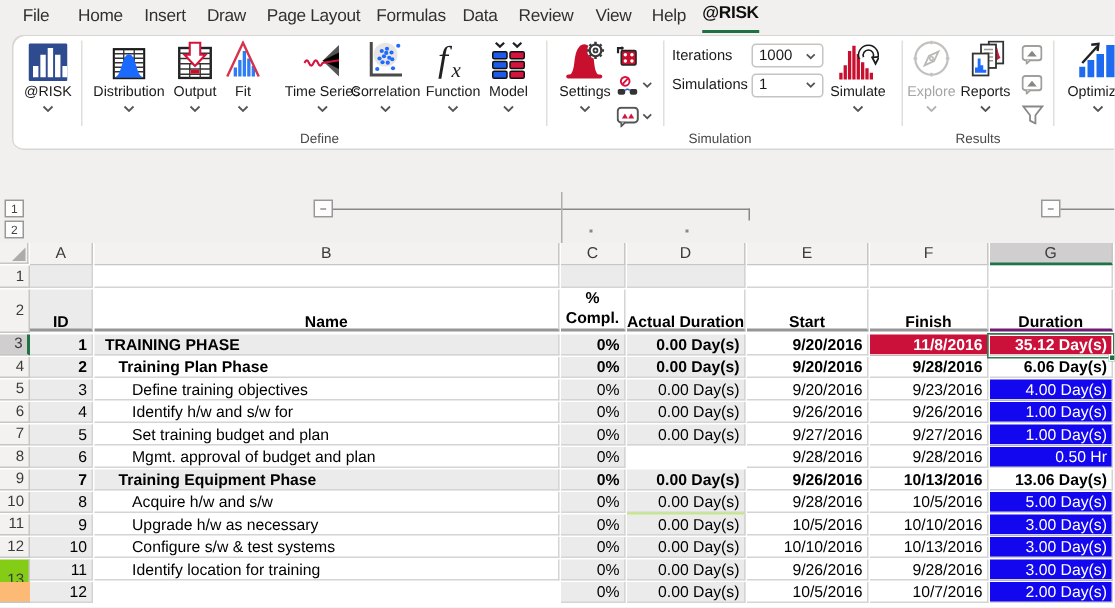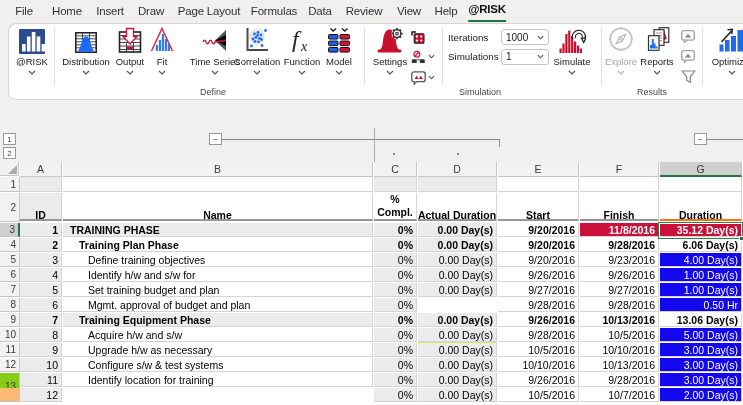--- a/index.html
+++ b/index.html
@@ -480,21 +480,21 @@
 <div class="c" style="left:580px;top:15px;width:79px;height:15px;justify-content:flex-end;padding-right:3px;"></div>
 <div class="c" style="left:660px;top:15px;width:82px;height:15px;justify-content:flex-end;padding-right:3px;"></div>
 <div class="c" style="left:20px;top:31px;width:42px;height:29px;background:#ebebeb;font-weight:bold;justify-content:center;border-bottom:2px solid #969696;height:28px;line-height:8px;align-items:flex-end;padding-bottom:0px;">ID</div>
 <div class="c" style="left:63px;top:31px;width:310px;height:29px;font-weight:bold;justify-content:center;border-bottom:2px solid #969696;height:28px;line-height:8px;align-items:flex-end;padding-bottom:0px;">Name</div>
 <div class="c" style="left:374px;top:31px;width:43px;height:29px;font-weight:bold;justify-content:center;border-bottom:2px solid #969696;height:28px;line-height:8px;align-items:flex-end;padding-bottom:0px;line-height:13px;">
         <span style="text-align:center">%<br>Compl.</span>
       </div>
 <div class="c" style="left:418px;top:31px;width:79px;height:29px;font-weight:bold;justify-content:center;border-bottom:2px solid #969696;height:28px;line-height:8px;align-items:flex-end;padding-bottom:0px;">Actual Duration</div>
 <div class="c" style="left:498px;top:31px;width:81px;height:29px;font-weight:bold;justify-content:center;border-bottom:2px solid #969696;height:28px;line-height:8px;align-items:flex-end;padding-bottom:0px;">Start</div>
 <div class="c" style="left:580px;top:31px;width:79px;height:29px;font-weight:bold;justify-content:center;border-bottom:2px solid #969696;height:28px;line-height:8px;align-items:flex-end;padding-bottom:0px;">Finish</div>
-<div class="c" style="left:660px;top:31px;width:82px;height:29px;font-weight:bold;justify-content:center;border-bottom:2px solid #f97316;height:28px;line-height:8px;align-items:flex-end;padding-bottom:0px;">Duration</div>
+<div class="c" style="left:660px;top:31px;width:82px;height:29px;font-weight:bold;justify-content:center;border-bottom:2px solid #701a75;height:28px;line-height:8px;align-items:flex-end;padding-bottom:0px;">Duration</div>
 <div class="c" style="left:20px;top:61px;width:42px;height:14px;background:#ebebeb;font-weight:bold;justify-content:flex-end;padding-right:3px;">1</div>
 <div class="c" style="left:63px;top:61px;width:310px;height:14px;background:#ebebeb;font-weight:bold;justify-content:flex-start;padding-left:7px;">TRAINING PHASE</div>
 <div class="c" style="left:374px;top:61px;width:43px;height:14px;background:#ebebeb;font-weight:bold;justify-content:flex-end;padding-right:3px;">0%</div>
 <div class="c" style="left:418px;top:61px;width:79px;height:14px;background:#ebebeb;font-weight:bold;justify-content:flex-end;padding-right:3px;">0.00 Day(s)</div>
 <div class="c" style="left:498px;top:61px;width:81px;height:14px;font-weight:bold;justify-content:flex-end;padding-right:3px;">9/20/2016</div>
 <div class="c" style="left:580px;top:61px;width:79px;height:14px;background:#cb1139;font-weight:bold;color:#fff;justify-content:flex-end;padding-right:3px;">11/8/2016</div>
 <div class="c" style="left:660px;top:61px;width:82px;height:14px;background:#cb1139;font-weight:bold;color:#fff;justify-content:flex-end;padding-right:3px;">35.12 Day(s)</div>
 <div class="c" style="left:20px;top:76px;width:42px;height:14px;background:#ebebeb;font-weight:bold;justify-content:flex-end;padding-right:3px;">2</div>
 <div class="c" style="left:63px;top:76px;width:310px;height:14px;font-weight:bold;justify-content:flex-start;padding-left:16px;">Training Plan Phase</div>
 <div class="c" style="left:374px;top:76px;width:43px;height:14px;background:#ebebeb;font-weight:bold;justify-content:flex-end;padding-right:3px;">0%</div>

